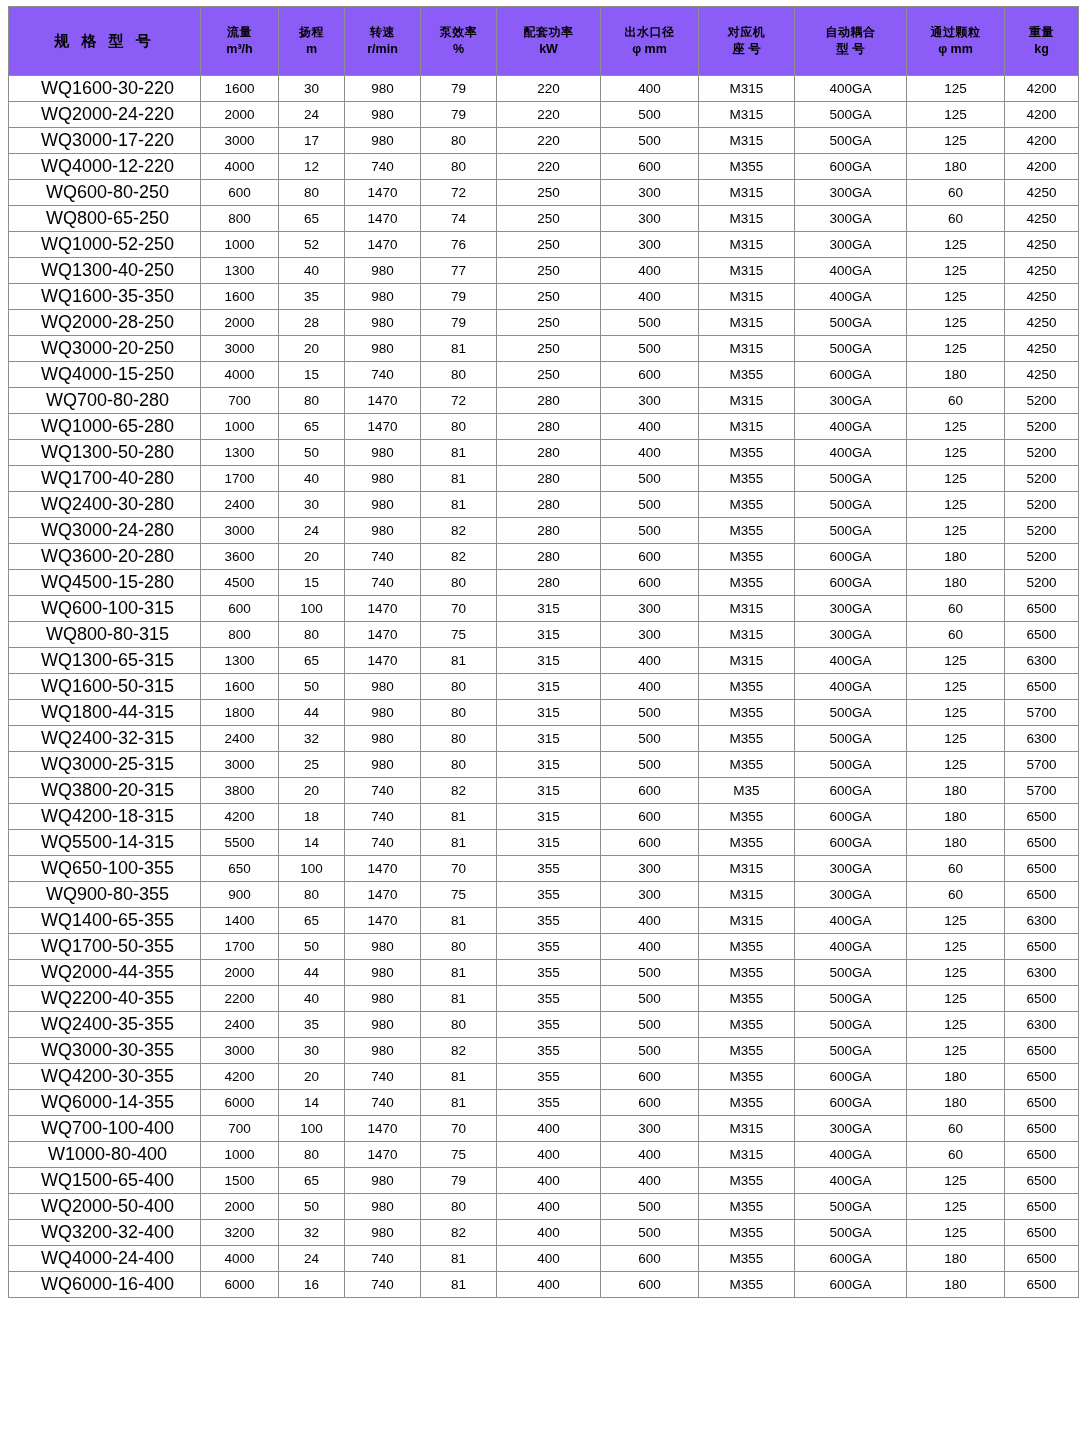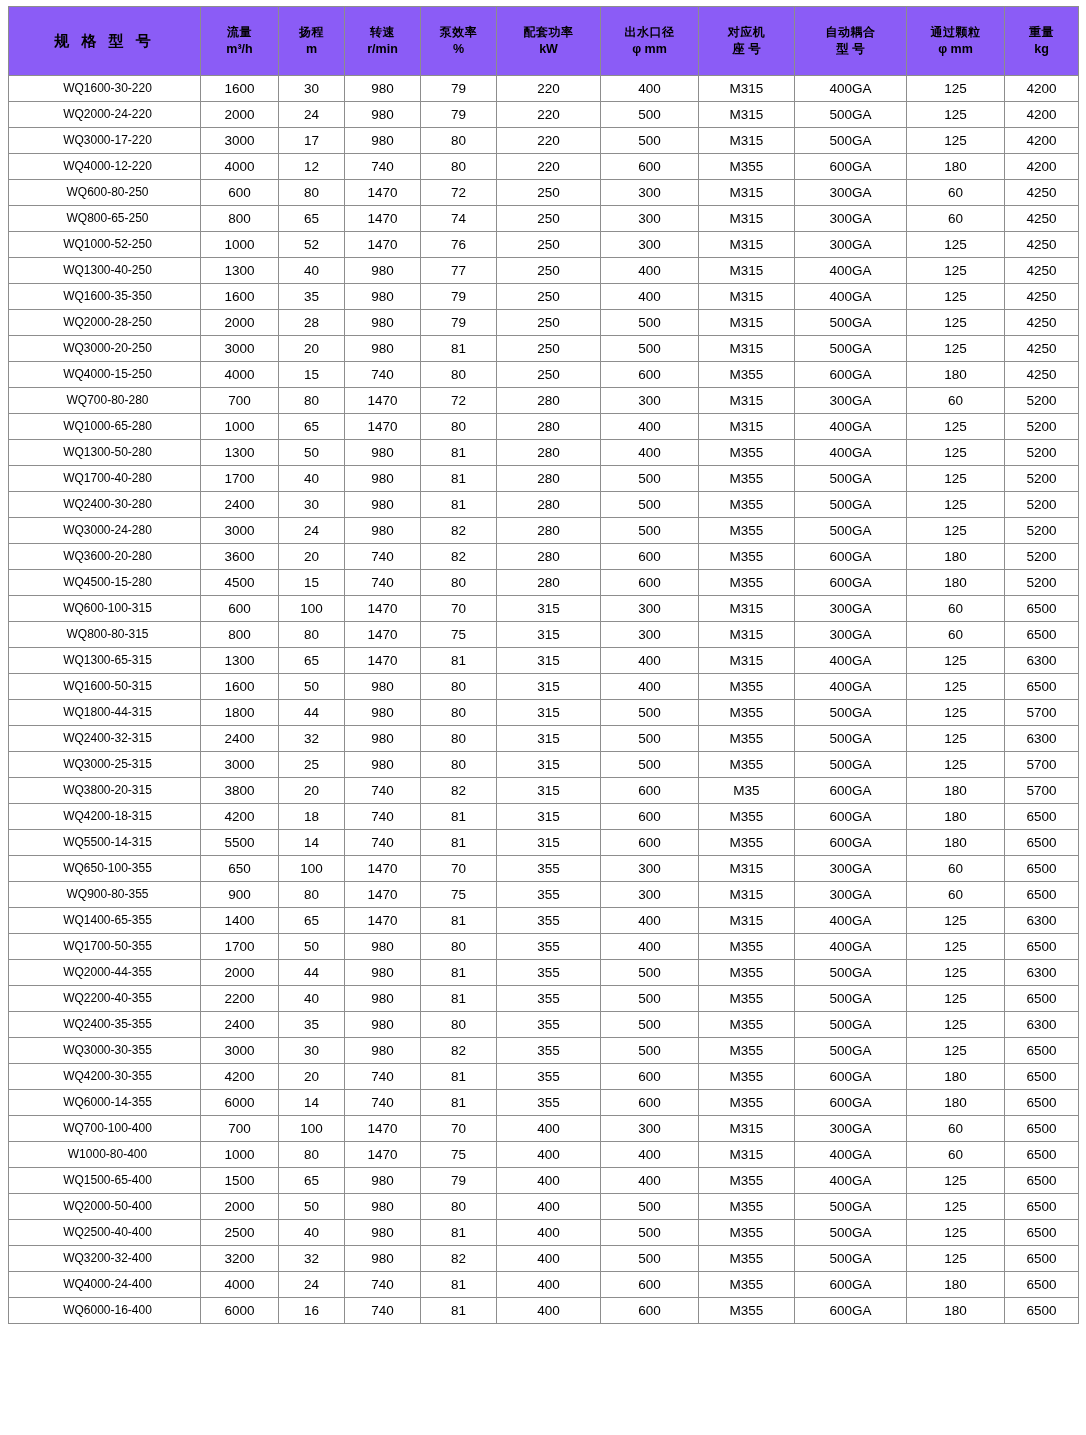--- a/index.html
+++ b/index.html
@@ -67,21 +67,21 @@
     letter-spacing: 4px;
   }
   thead th.model {
     line-height: 48px;
   }
   table.spec tbody td {
     background: #ffffff;
     font-size: 13.5px;
   }
   table.spec tbody td.model {
-    font-size: 12px;
+    font-size: 18px;
     padding-left: 6px;
   }
 </style>
 </head>
 <body>
 
 <div id="spec-table-wrap">
   <table class="spec">
     <colgroup>
       <col class="c0">
@@ -710,33 +710,20 @@
           <td>980</td>
           <td>80</td>
           <td>400</td>
           <td>500</td>
           <td>M355</td>
           <td>500GA</td>
           <td>125</td>
           <td>6500</td>
         </tr>
         <tr>
-          <td class="model">WQ2500-40-400</td>
-          <td>2500</td>
-          <td>40</td>
-          <td>980</td>
-          <td>81</td>
-          <td>400</td>
-          <td>500</td>
-          <td>M355</td>
-          <td>500GA</td>
-          <td>125</td>
-          <td>6500</td>
-        </tr>
-        <tr>
           <td class="model">WQ3200-32-400</td>
           <td>3200</td>
           <td>32</td>
           <td>980</td>
           <td>82</td>
           <td>400</td>
           <td>500</td>
           <td>M355</td>
           <td>500GA</td>
           <td>125</td>

